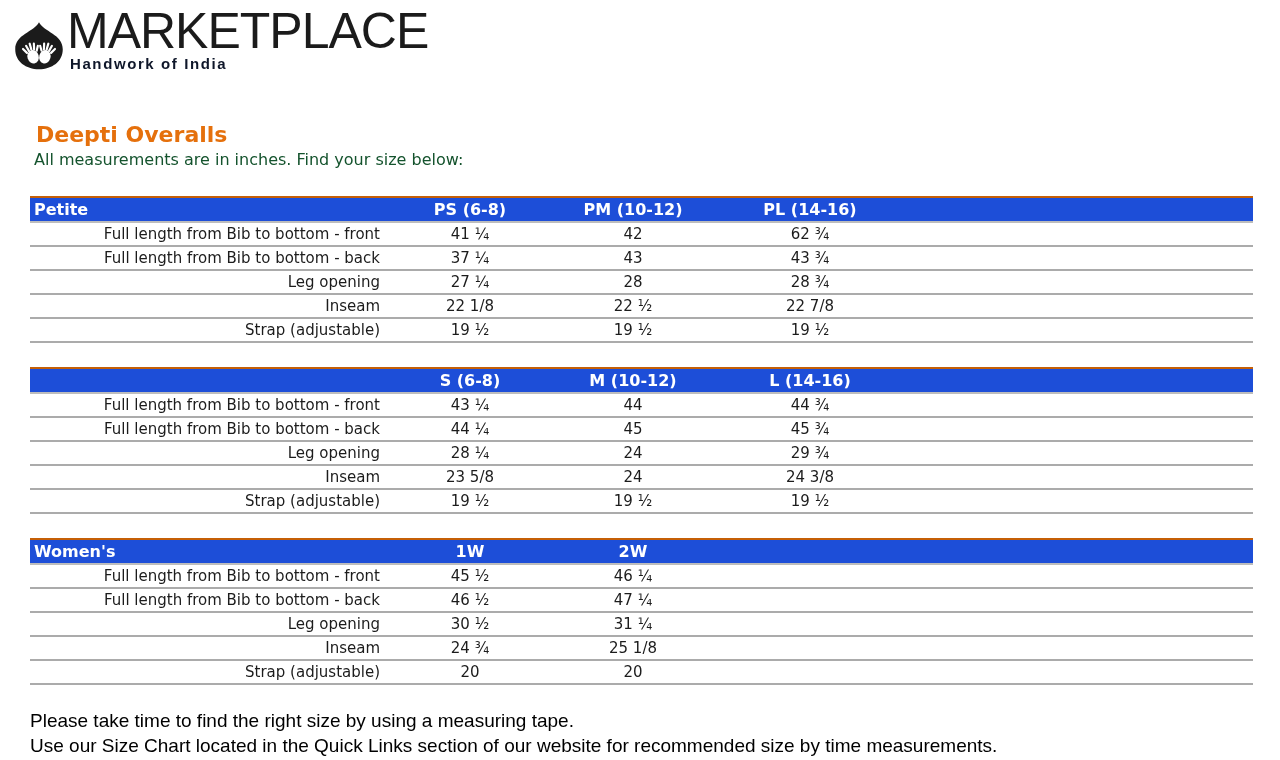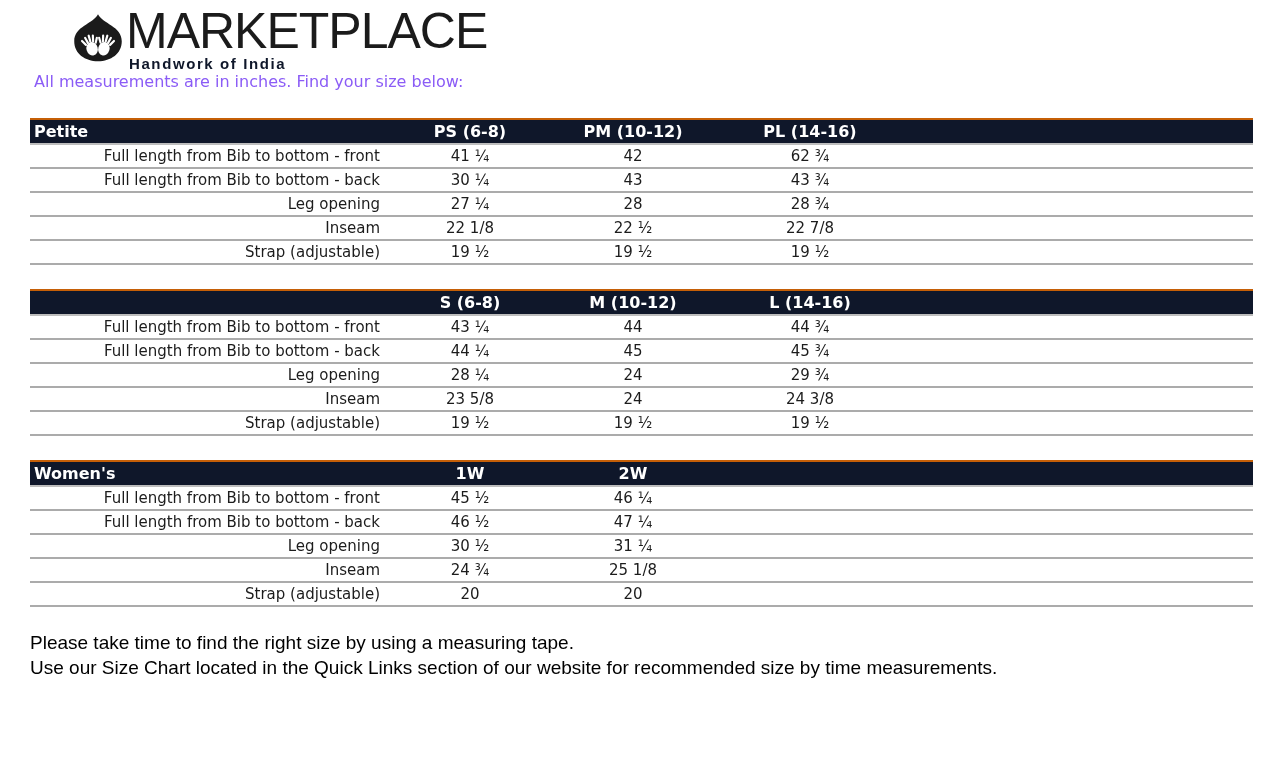--- a/index.html
+++ b/index.html
@@ -6,56 +6,56 @@
   html, body { margin: 0; padding: 0; }
   body {
     width: 1280px; height: 760px;
     background: #ffffff;
     color: #1c1c1c;
     font-family: "DejaVu Sans", sans-serif;
     overflow: hidden;
   }
 
   
-  .logo { display: flex; align-items: center; padding: 4px 0 0 40px; height: 72px; margin-left: 31px; }
+  .logo { display: flex; align-items: flex-end; padding: 4px 0 0 12px; height: 72px; }
   .logo-icon { width: 54px; height: 52px; display: inline-block; }
   .logo-icon svg { width: 54px; height: 52px; display: block; }
   .logo-text { margin-left: 1px; }
   .brand {
     font-family: "Liberation Sans", sans-serif;
     font-size: 50px; line-height: 52px; font-weight: 400;
     letter-spacing: -1px; color: #1b1b1b; white-space: nowrap;
   }
   .tagline {
     font-family: "Liberation Sans", sans-serif;
     font-size: 15px; font-weight: bold; letter-spacing: 1.6px;
     color: #0f172a; margin: -2px 0 0 3px; white-space: nowrap;
   }
 
   
   .page-title {
     margin: 50px 0 3px 36px;
     font-size: 22px; font-weight: bold; color: #e5700c;
   }
-  .intro { margin: 0 0 0 34px; font-size: 16px; color: #8b5cf6; }
+  .intro { margin: 0 0 0 34px; font-size: 16px; color: #14532d; }
 
   
   table.size-table {
     border-collapse: collapse; table-layout: fixed;
     width: 1223px; margin: 0 0 24px 30px;
     font-size: 15px; color: #1c1c1c;
   }
   table.size-table:first-of-type { margin-top: 27px; }
   col.c-label { width: 350px; }
   col.c-v1 { width: 180px; }
   col.c-v2 { width: 146px; }
   col.c-v3 { width: 208px; }
   col.c-fill { width: auto; }
   thead th {
-    background: #0f172a; color: #ffffff;
+    background: #1d4ed8; color: #ffffff;
     font-size: 16px; font-weight: bold;
     height: 25px; padding: 0; text-align: center;
     border-top: 2px solid #c55f07;
     border-bottom: 2px solid #bdbdbd;
     white-space: nowrap;
   }
   thead th.label { text-align: left; padding-left: 4px; }
   tbody td {
     height: 22px; padding: 0; text-align: center;
     border-bottom: 2px solid #ababab;
@@ -96,20 +96,21 @@
       </g>
     </svg>
   </span>
   <div class="logo-text">
     <div class="brand">MARKETPLACE</div>
     <div class="tagline">Handwork of India</div>
   </div>
 </header>
 
 <main>
+  <h1 class="page-title">Deepti Overalls</h1>
   <p class="intro">All measurements are in inches. Find your size below:</p>
 
   <table class="size-table">
     <colgroup>
         <col class="c-label">
         <col class="c-v1">
         <col class="c-v2">
         <col class="c-v3">
         <col class="c-fill">
       </colgroup>
@@ -125,21 +126,21 @@
     <tbody>
       <tr>
         <td class="label">Full length from Bib to bottom - front</td>
         <td>41 ¼</td>
         <td>42</td>
         <td>62 ¾</td>
         <td></td>
       </tr>
       <tr>
         <td class="label">Full length from Bib to bottom - back</td>
-        <td>30 ¼</td>
+        <td>37 ¼</td>
         <td>43</td>
         <td>43 ¾</td>
         <td></td>
       </tr>
       <tr>
         <td class="label">Leg opening</td>
         <td>27 ¼</td>
         <td>28</td>
         <td>28 ¾</td>
         <td></td>

